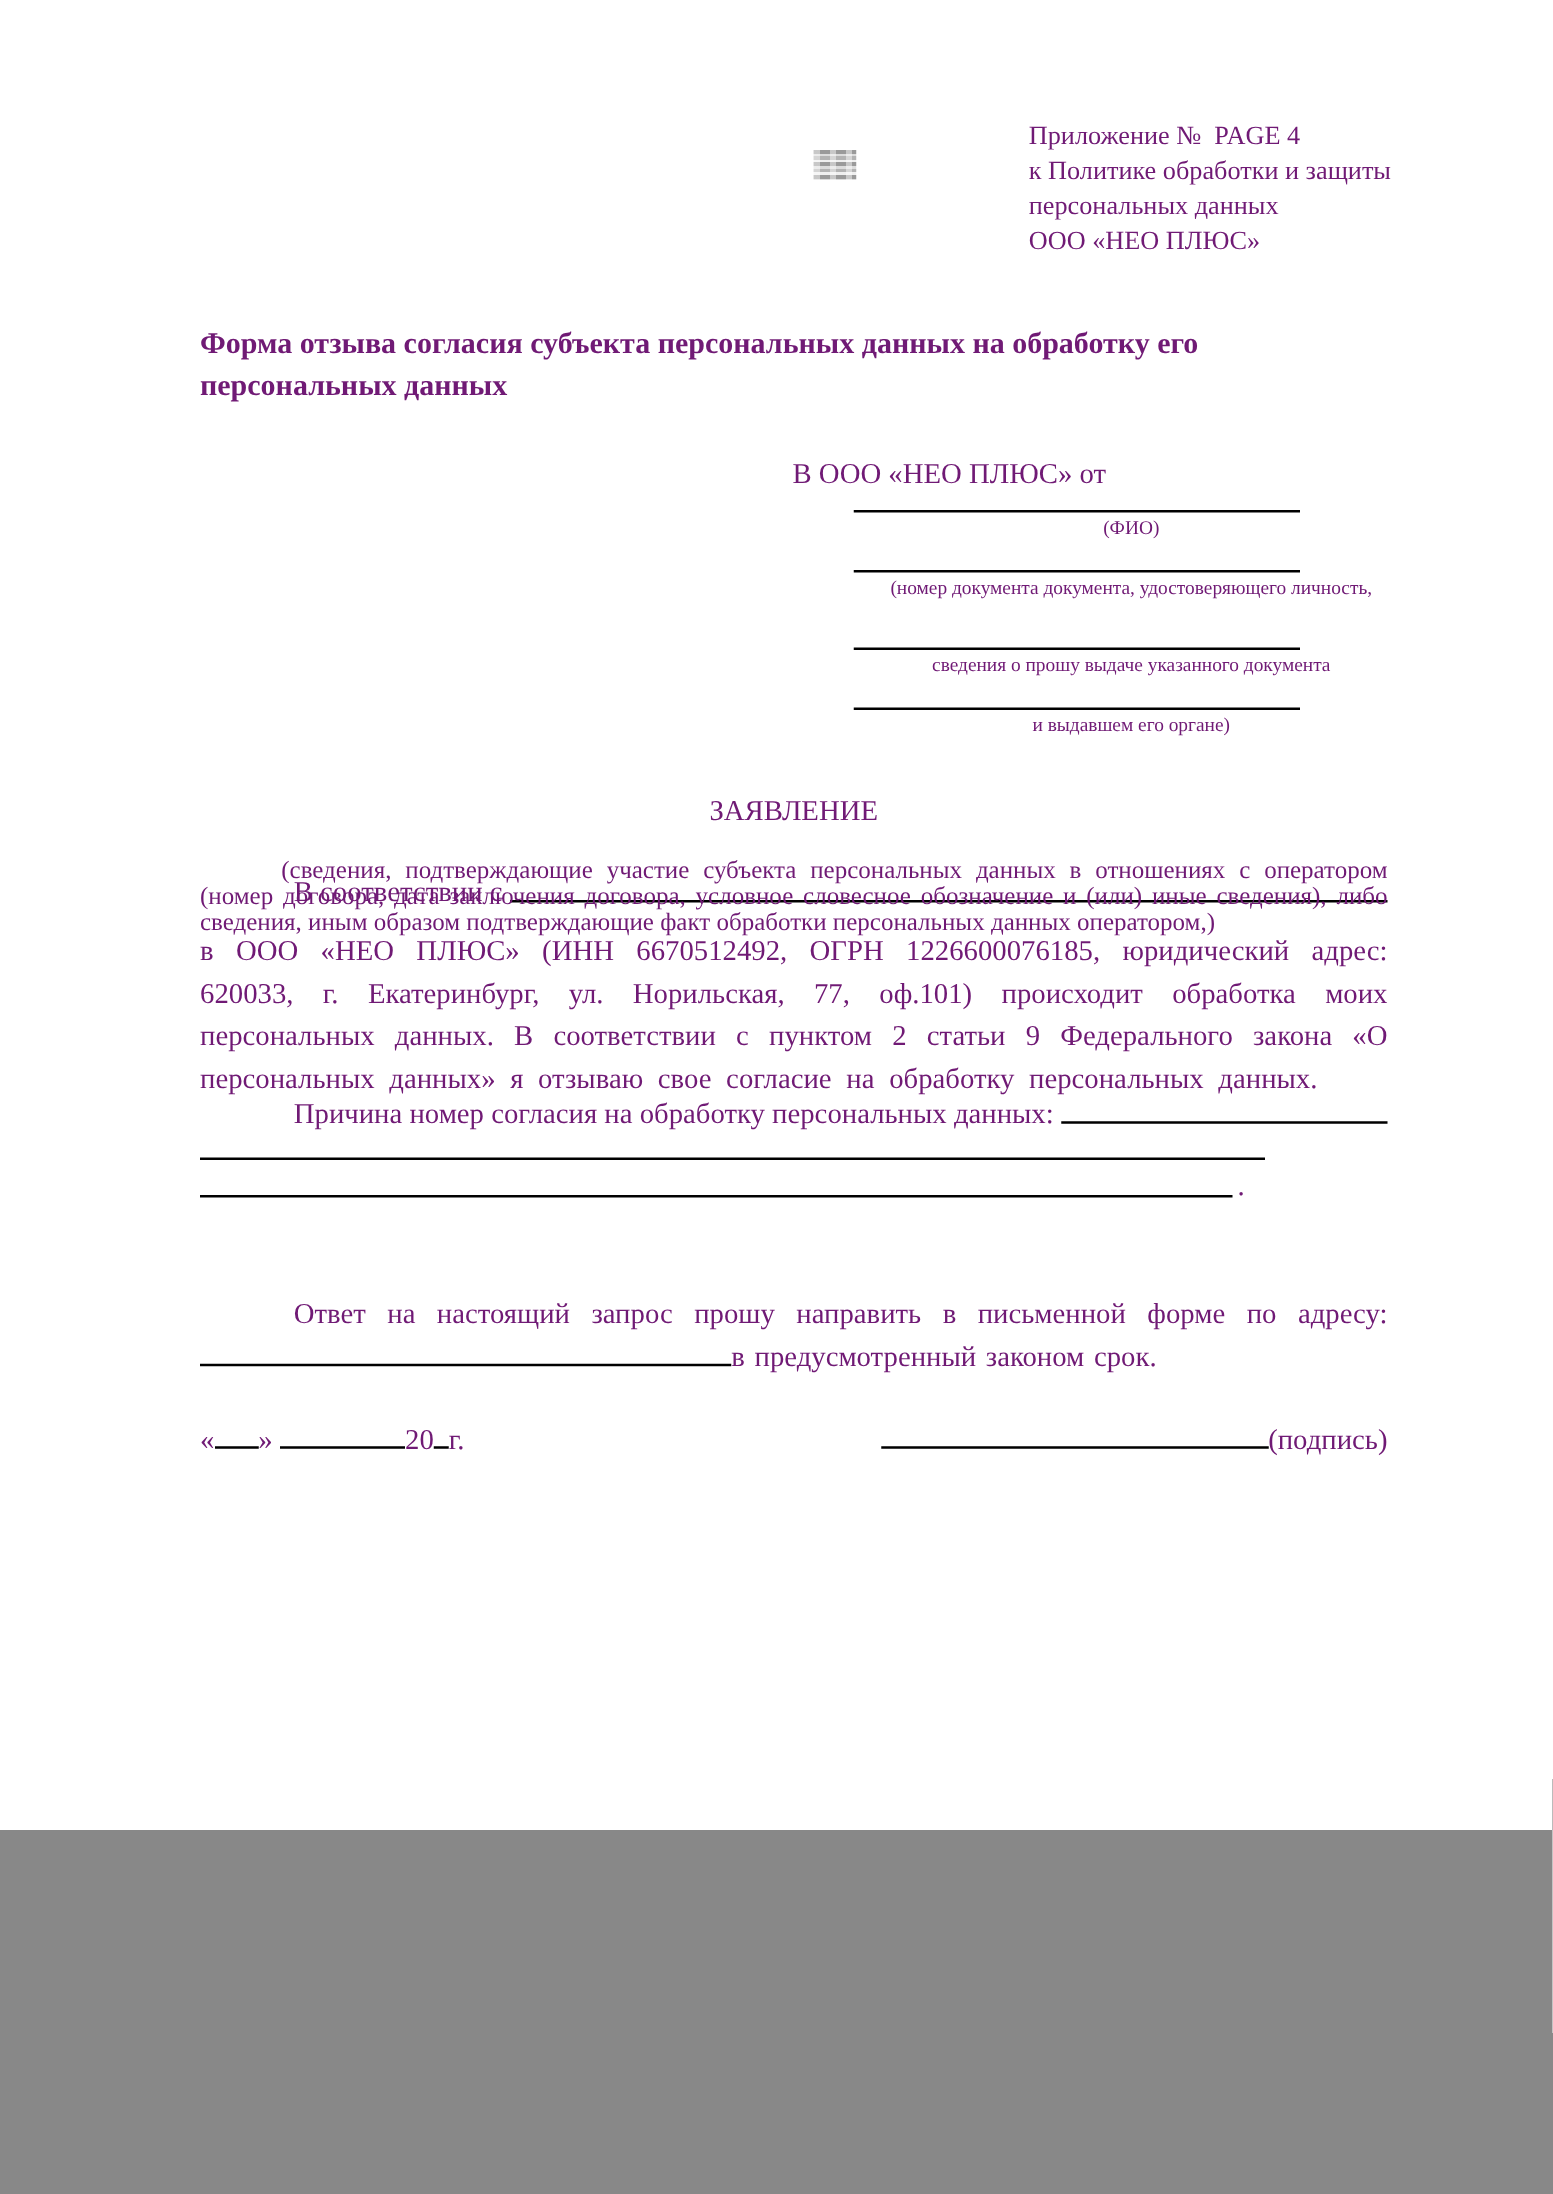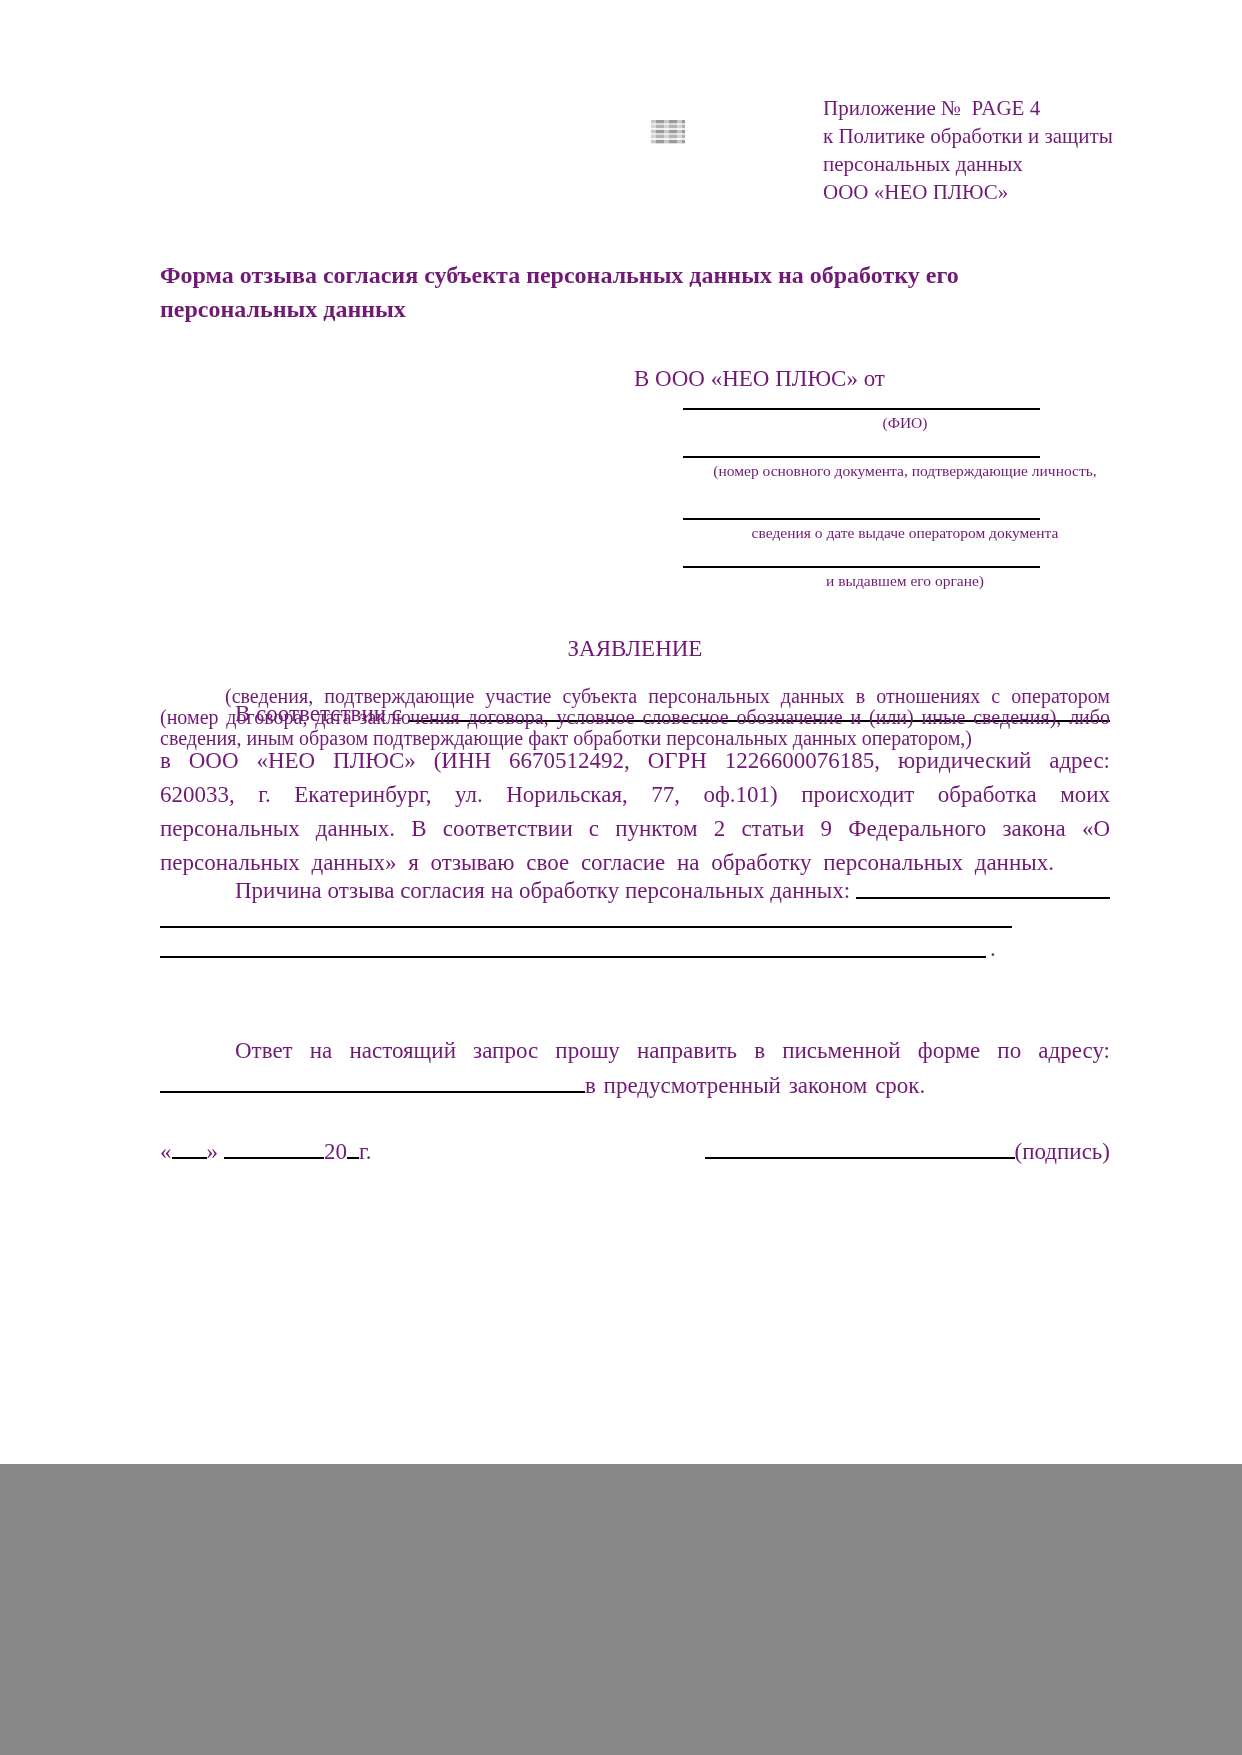--- a/index.html
+++ b/index.html
@@ -96,43 +96,43 @@
   </div>
 
   <div class="abs doc-title" data-bind="title">Форма отзыва согласия субъекта персональных данных на обработку его персональных данных</div>
 
   <div class="abs to-line" data-bind="addressee.to_line">В ООО «НЕО ПЛЮС» от</div>
 
   <div class="abs f-line" style="top:408px"></div>
   <div class="abs f-label" style="top:414px" data-bind="addressee.field_labels.0">(ФИО)</div>
 
   <div class="abs f-line" style="top:456px"></div>
-  <div class="abs f-label" style="top:462px" data-bind="addressee.field_labels.1">(номер основного документа, подтверждающие личность,</div>
+  <div class="abs f-label" style="top:462px" data-bind="addressee.field_labels.1">(номер документа документа, удостоверяющего личность,</div>
 
   <div class="abs f-line" style="top:518px"></div>
-  <div class="abs f-label" style="top:524px" data-bind="addressee.field_labels.2">сведения о дате выдаче оператором документа</div>
+  <div class="abs f-label" style="top:524px" data-bind="addressee.field_labels.2">сведения о прошу выдаче указанного документа</div>
 
   <div class="abs f-line" style="top:566px"></div>
   <div class="abs f-label" style="top:572px" data-bind="addressee.field_labels.3">и выдавшем его органе)</div>
 
   <div class="abs stmt-heading" data-bind="statement.heading">ЗАЯВЛЕНИЕ</div>
 
   <div class="abs intro-row flex-row">
     <span class="indent"></span>
     <span data-bind="statement.intro_prefix">В соответствии с</span>
     <span class="fill-line"></span>
   </div>
 
   <div class="abs note" data-bind="statement.note">(сведения, подтверждающие участие субъекта персональных данных в отношениях с оператором (номер договора, дата заключения договора, условное словесное обозначение и (или) иные сведения), либо сведения, иным образом подтверждающие факт обработки персональных данных оператором,)</div>
 
   <div class="abs body-par" data-bind="statement.body">в ООО «НЕО ПЛЮС» (ИНН 6670512492, ОГРН 1226600076185, юридический адрес: 620033, г. Екатеринбург, ул. Норильская, 77, оф.101) происходит обработка моих персональных данных. В соответствии с пунктом 2 статьи 9 Федерального закона «О персональных данных» я отзываю свое согласие на обработку персональных данных.</div>
 
   <div class="abs reason-row flex-row">
     <span class="indent"></span>
-    <span data-bind="statement.reason_prefix">Причина отзыва согласия на обработку персональных данных:</span>
+    <span data-bind="statement.reason_prefix">Причина номер согласия на обработку персональных данных:</span>
     <span class="fill-line"></span>
   </div>
 
   <div class="abs line-a"></div>
   <div class="abs line-b"></div>
   <div class="abs period-b" data-bind="statement.blank_line_period">.</div>
 
 
   <div class="abs reply-par">
     <span data-bind="statement.reply_request">Ответ на настоящий запрос прошу направить в письменной форме по адресу:</span>

